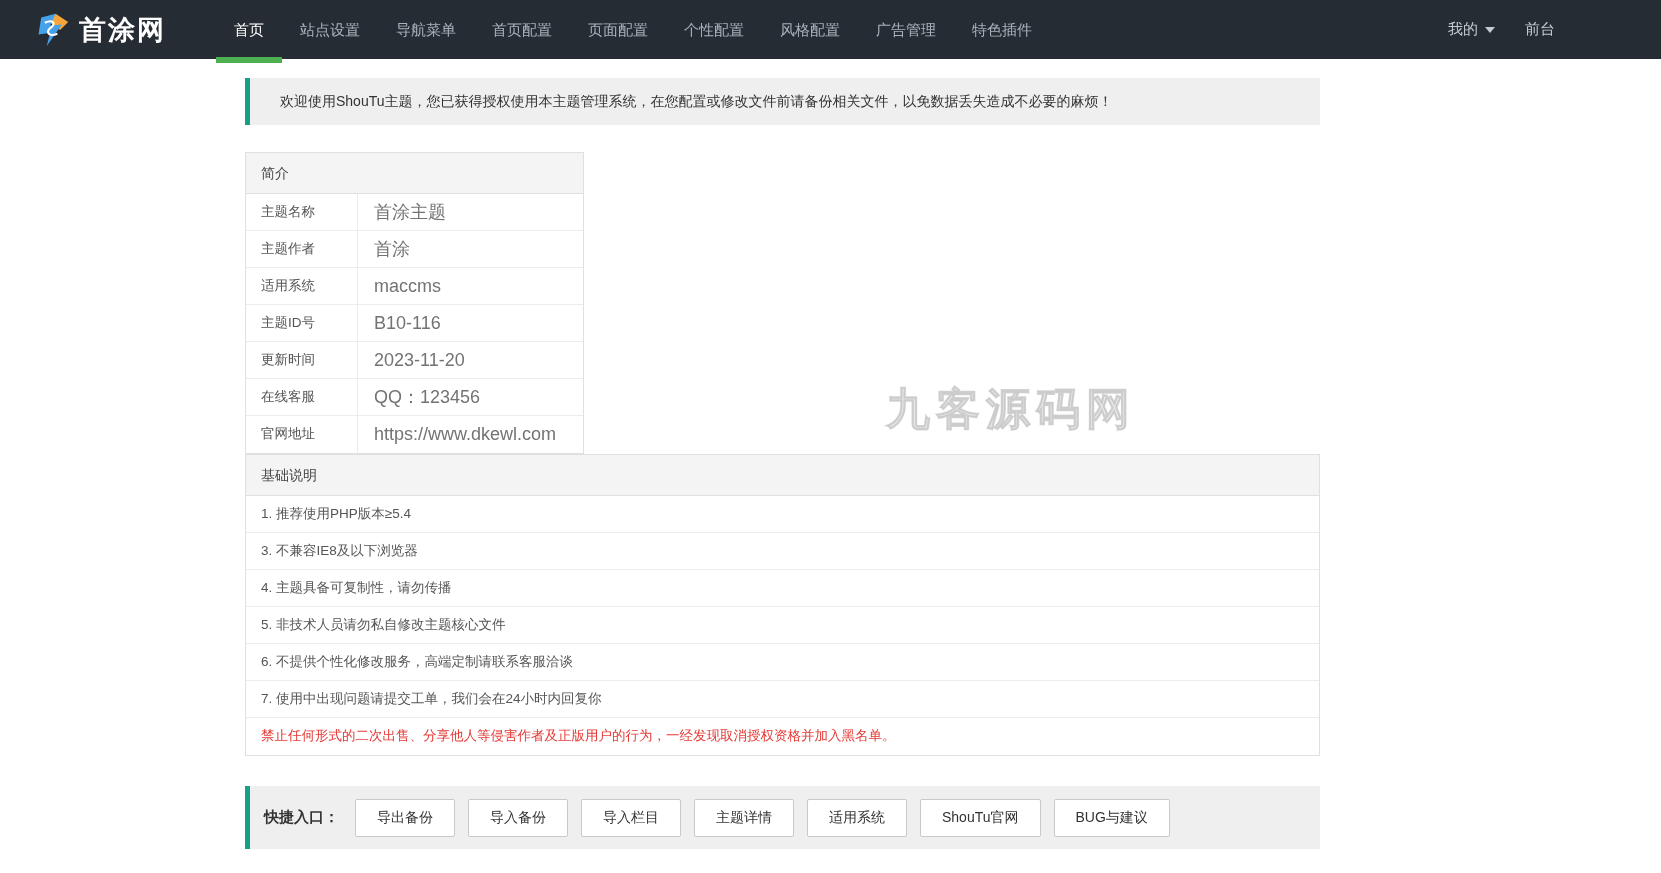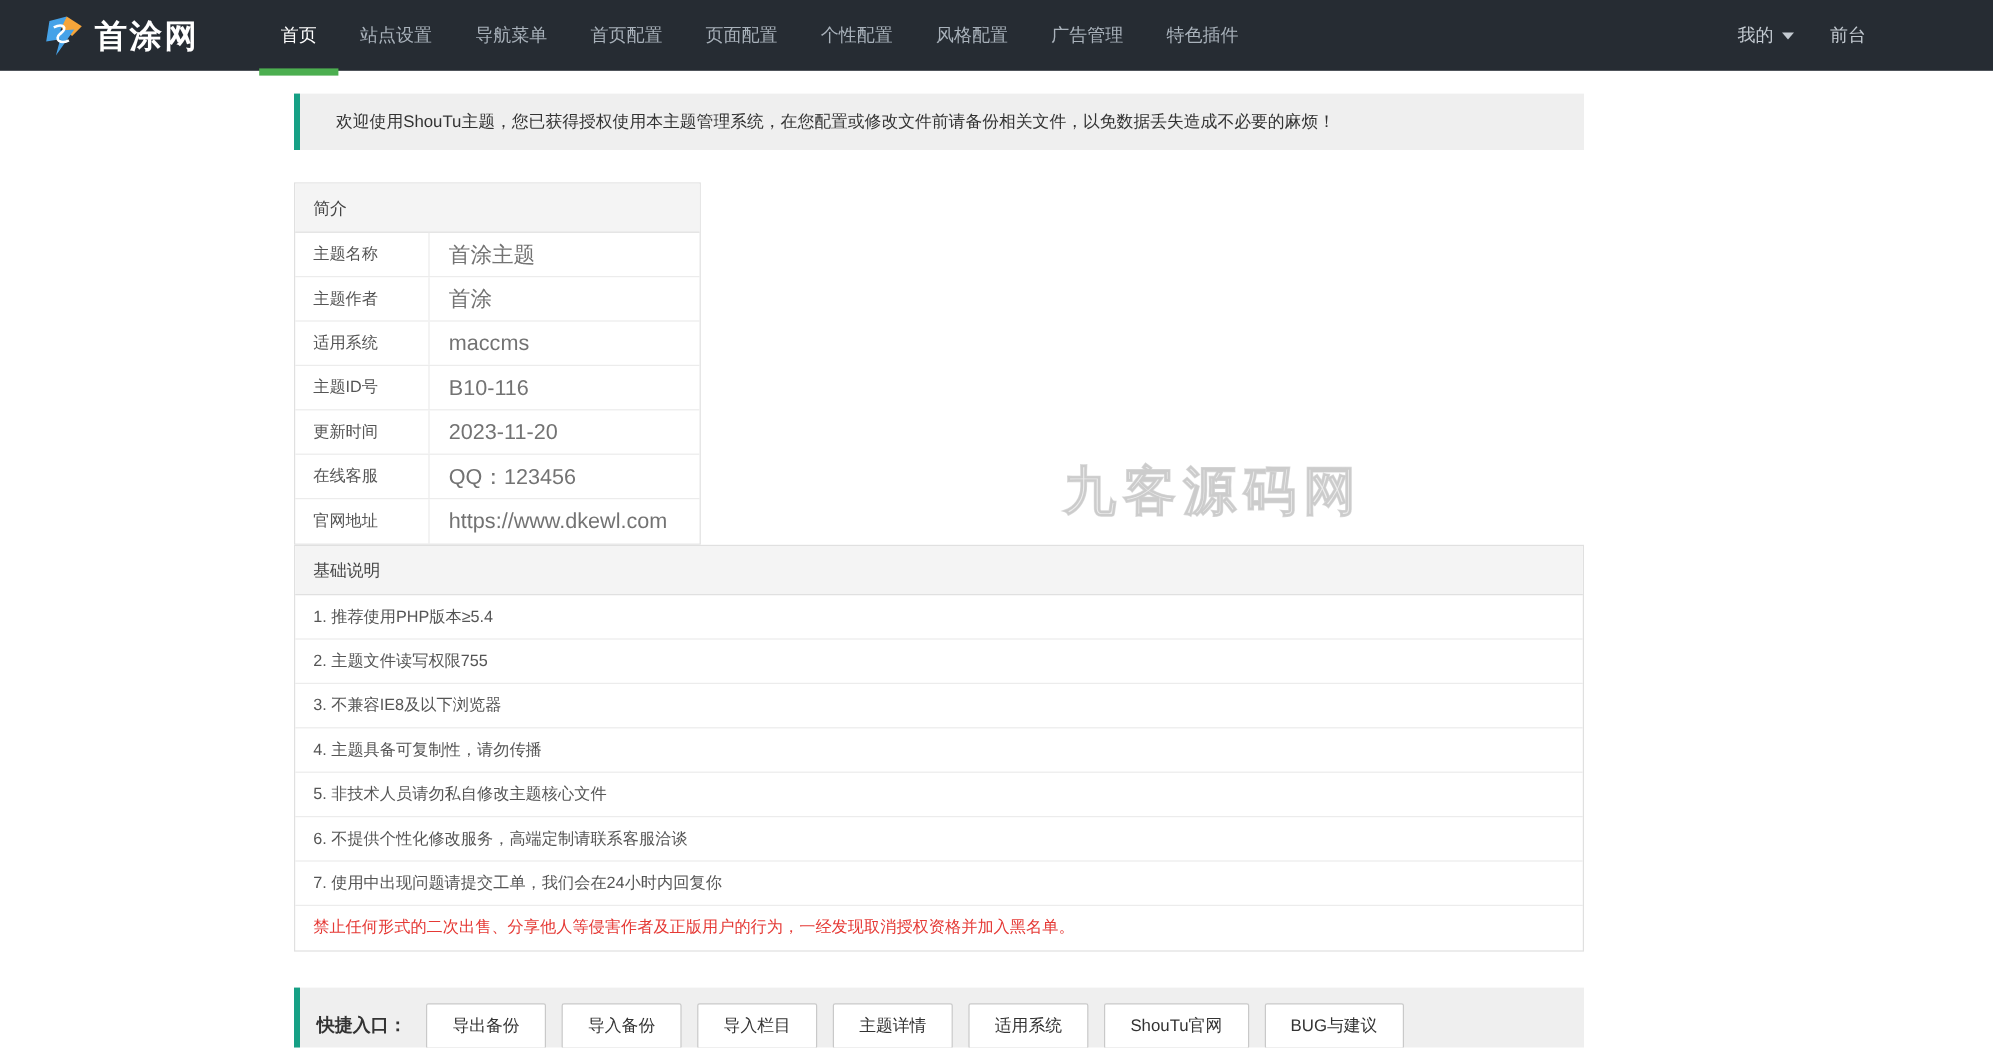--- a/index.html
+++ b/index.html
@@ -196,21 +196,20 @@
       </div>
       <div class="irow">
         <div class="lbl">官网地址</div>
         <div class="val">https://www.dkewl.com</div>
       </div>
     </div>
 
     <div class="panel notes">
       <div class="panel-header">基础说明</div>
       <div class="nrow">1. 推荐使用PHP版本≥5.4</div>
-      <div class="nrow">2. 主题文件读写权限755</div>
       <div class="nrow">3. 不兼容IE8及以下浏览器</div>
       <div class="nrow">4. 主题具备可复制性，请勿传播</div>
       <div class="nrow">5. 非技术人员请勿私自修改主题核心文件</div>
       <div class="nrow">6. 不提供个性化修改服务，高端定制请联系客服洽谈</div>
       <div class="nrow">7. 使用中出现问题请提交工单，我们会在24小时内回复你</div>
       <div class="nrow warn">禁止任何形式的二次出售、分享他人等侵害作者及正版用户的行为，一经发现取消授权资格并加入黑名单。</div>
     </div>
   </div>
 
   <div class="quick">

